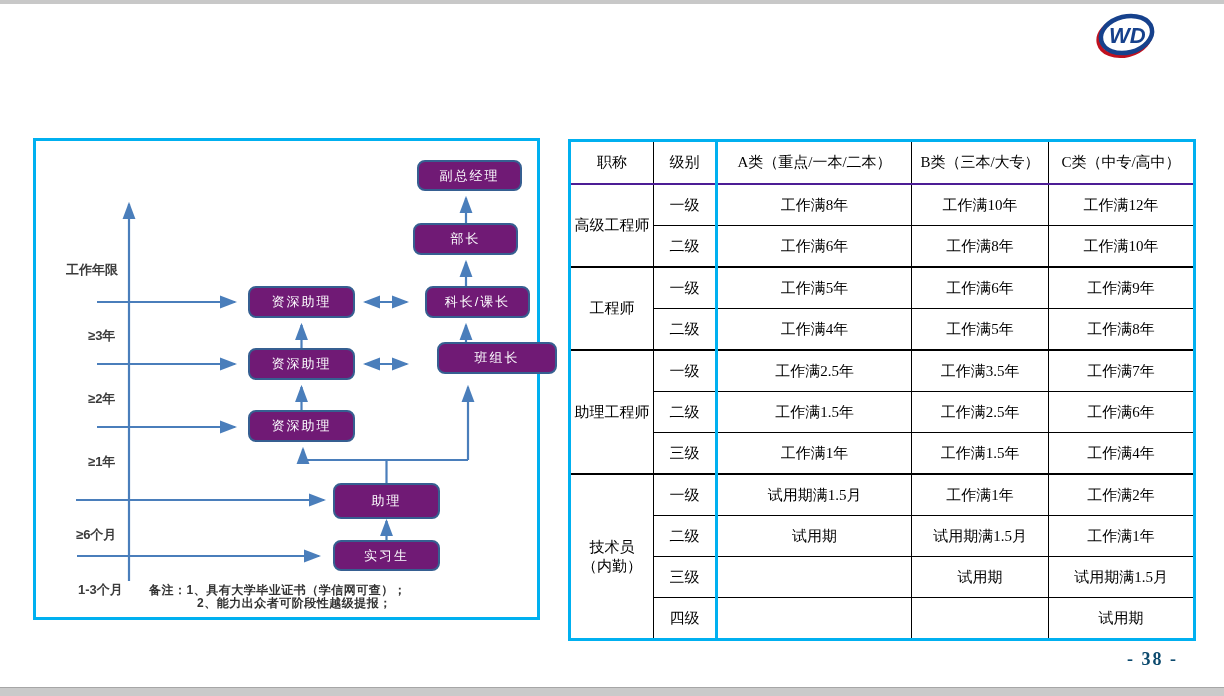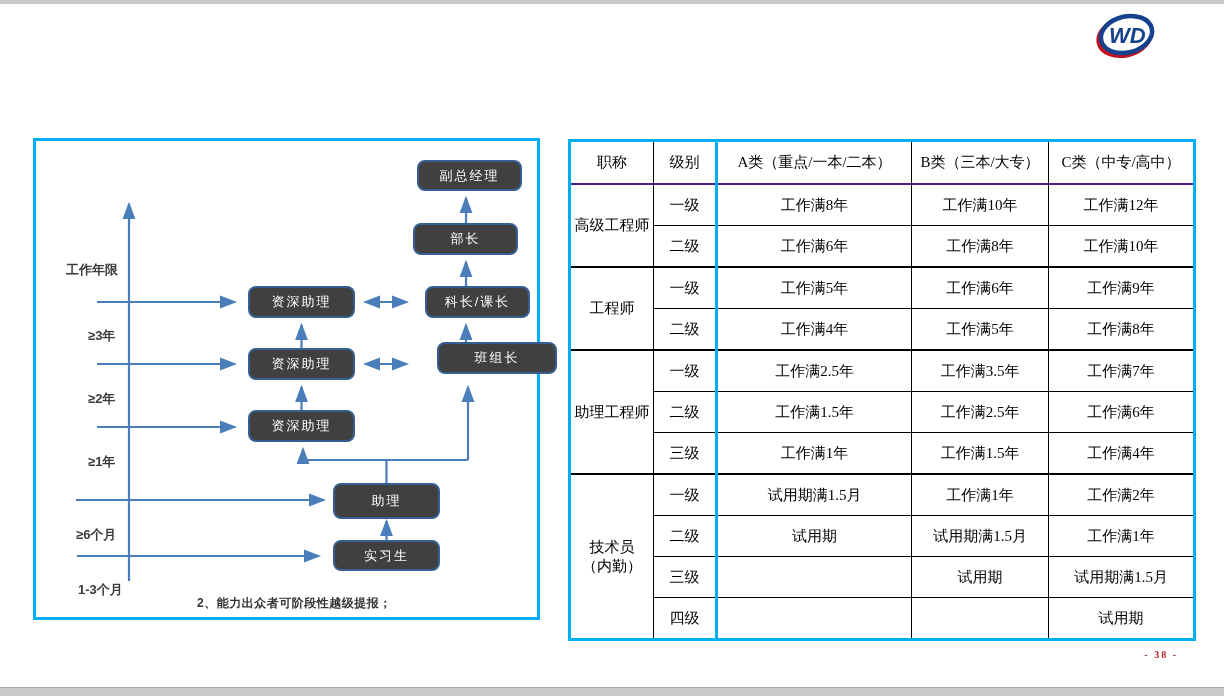--- a/index.html
+++ b/index.html
@@ -10,21 +10,21 @@
   .top-edge{position:absolute;left:0;top:0;width:1224px;height:4px;background:#c8c8c8;}
   .bottom-edge{position:absolute;left:0;bottom:0;width:1224px;height:8px;background:#cacaca;border-top:1px solid #a6a6a6;}
   .logo{position:absolute;left:1096px;top:11px;width:60px;height:50px;}
 
   
   .panel{position:absolute;left:33px;top:138px;width:501px;height:476px;border:3px solid #00b0f0;background:#fff;}
   .panel svg.connectors{position:absolute;left:0;top:0;width:501px;height:476px;}
   .dlabel{position:absolute;color:#3b3b3b;font-weight:bold;font-size:13px;white-space:nowrap;margin-top:44px;}
   .dnote{position:absolute;color:#333;font-weight:bold;font-size:12px;white-space:nowrap;letter-spacing:0.5px;}
   .node{
-    position:absolute;background:#404040;border:2px solid #365f91;border-radius:8px;
+    position:absolute;background:#701a75;border:2px solid #365f91;border-radius:8px;
     color:#fdfeff;font-size:13px;display:flex;align-items:center;justify-content:center;
     letter-spacing:2px;box-sizing:border-box;
   }
   .n-vgm{left:381px;top:19px;width:105px;height:31px;}
   .n-min{left:377px;top:82px;width:105px;height:32px;}
   .n-sec{left:377px;top:145px;width:105px;height:32px;margin-left:12px;}
   .n-team{left:377px;top:201px;width:120px;height:32px;margin-left:24px;}
   .n-sa1{left:212px;top:145px;width:107px;height:32px;}
   .n-sa2{left:212px;top:207px;width:107px;height:32px;}
   .n-sa3{left:212px;top:269px;width:107px;height:32px;}
@@ -42,22 +42,22 @@
     border:1px solid #000;text-align:center;vertical-align:middle;
     padding:0;font-weight:normal;overflow:hidden;
   }
   .gradetable thead th{height:41px;border-bottom:2px solid #4c1d95;}
   .gradetable tbody td{height:40px;margin-top:48px;}
   .gradetable .grp{border-top:2px solid #000;}
   .gradetable .ccyan{border-left:3px solid #00b0f0;}
   .title2{display:block;line-height:1.25;}
 
   .page-number{
-    position:absolute;right:46px;top:649px;color:#b91c1c;
-    font-family:"Liberation Serif","DejaVu Serif",serif;font-size:10px;font-weight:bold;letter-spacing:2px;
+    position:absolute;right:46px;top:649px;color:#0c4a6e;
+    font-family:"Liberation Serif","DejaVu Serif",serif;font-size:18px;font-weight:bold;letter-spacing:2px;
   }
 </style>
 </head>
 <body>
 
 <div>
 
   <div class="top-edge"></div>
 
   <svg class="logo" viewBox="0 0 60 50">
@@ -113,20 +113,21 @@
     <div class="node n-vgm">副总经理</div>
     <div class="node n-min">部长</div>
     <div class="node n-sec">科长/课长</div>
     <div class="node n-team">班组长</div>
     <div class="node n-sa1">资深助理</div>
     <div class="node n-sa2">资深助理</div>
     <div class="node n-sa3">资深助理</div>
     <div class="node n-ast">助理</div>
     <div class="node n-int">实习生</div>
 
+    <div class="dnote" style="left:113px;top:441px;">备注：1、具有大学毕业证书（学信网可查）；</div>
     <div class="dnote" style="left:161px;top:454px;">2、能力出众者可阶段性越级提报；</div>
   </div>
 
   <table class="gradetable">
     <colgroup>
       <col style="width:84px">
         <col style="width:63px">
         <col style="width:195px">
         <col style="width:137px">
         <col style="width:146px">

